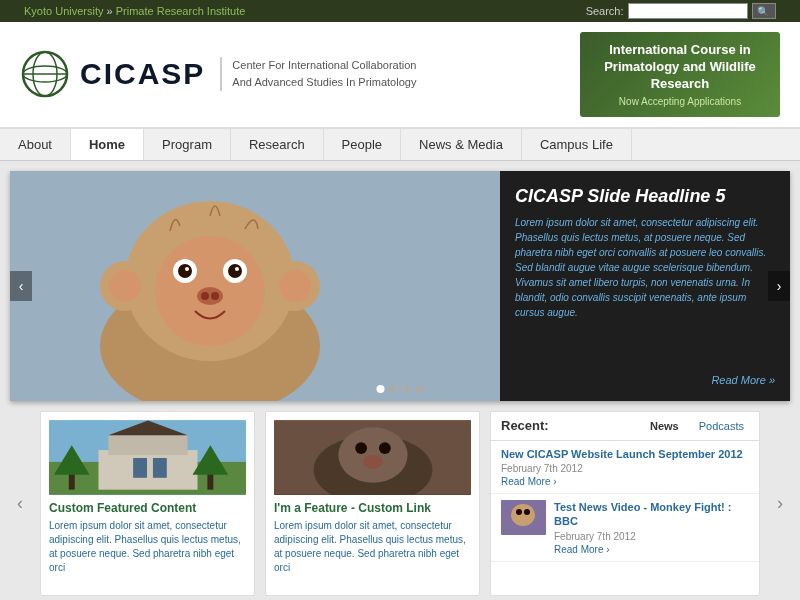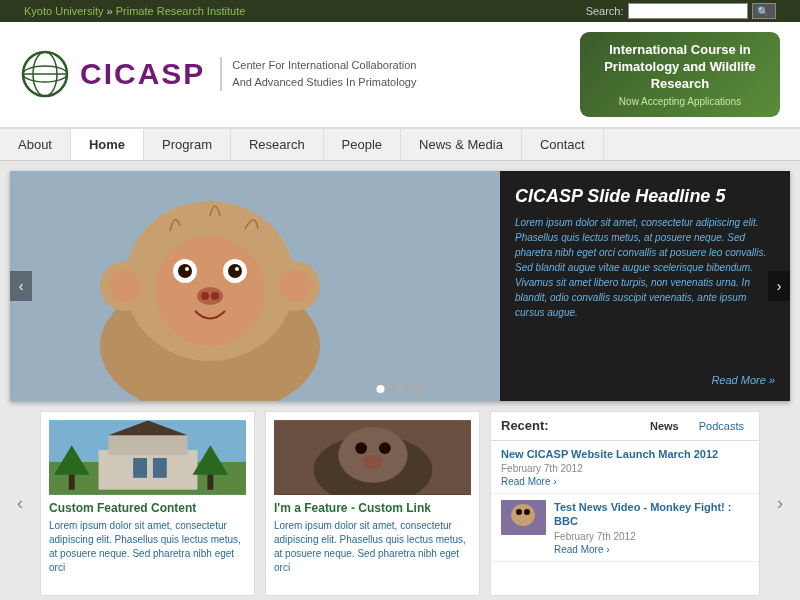--- a/index.html
+++ b/index.html
@@ -39,29 +39,29 @@
     #header {
       background: #fff;
       padding: 10px 20px;
       display: flex;
       align-items: center;
       justify-content: space-between;
       border-bottom: 1px solid #ddd;
     }
     #logo-area { display: flex; align-items: center; gap: 10px; }
     #globe-icon { width: 50px; height: 50px; }
-    #cicasp-name { font-size: 30px; font-weight: bold; color: #701a75; letter-spacing: 2px; border-right: 2px solid #ccc; padding-right: 15px; }
+    #cicasp-name { font-size: 30px; font-weight: bold; color: #0f172a; letter-spacing: 2px; border-right: 2px solid #ccc; padding-right: 15px; }
     #cicasp-tagline { font-size: 11px; color: #555; line-height: 1.6; }
     #banner-ad {
       background: linear-gradient(135deg, #3a5c2a, #5a8c3a);
       color: #fff;
       padding: 10px 15px;
       text-align: center;
       font-size: 11px;
-      border-radius: 9px;
+      border-radius: 3px;
       max-width: 200px;
       cursor: pointer;
     }
     #banner-ad .banner-title { font-size: 13px; font-weight: bold; line-height: 1.3; }
     #banner-ad .banner-sub { font-size: 10px; color: #c8e6a0; margin-top: 3px; }
 
     
     #nav {
       background: #f0f0f0;
       border-top: 1px solid #ddd;
@@ -335,21 +335,21 @@
   </div>
 </div>
 
 <nav id="nav">
   <div class="nav-item">About</div>
   <div class="nav-item active">Home</div>
   <div class="nav-item">Program</div>
   <div class="nav-item">Research</div>
   <div class="nav-item">People</div>
   <div class="nav-item">News &amp; Media</div>
-  <div class="nav-item">Contact</div>
+  <div class="nav-item">Campus Life</div>
 </nav>
 
 <div id="main">
 
   <div id="slideshow">
     <div id="slide-image">
       <div id="slide-bg">
         
         <svg width="490" height="230" viewBox="0 0 490 230">
 
@@ -455,21 +455,21 @@
 
     <div id="sidebar">
       <div id="sidebar-header">
         <span id="sidebar-title">Recent:</span>
         <span class="sidebar-tab active">News</span>
         <span class="sidebar-tab">Podcasts</span>
       </div>
 
       <div class="news-item">
         <div class="news-info">
-          <div class="news-title">New CICASP Website Launch March 2012</div>
+          <div class="news-title">New CICASP Website Launch September 2012</div>
           <div class="news-date">February 7th 2012</div>
           <div class="news-read-more">Read More ›</div>
         </div>
       </div>
 
       <div class="news-item">
         <div class="news-thumb">
           <svg width="45" height="35" viewBox="0 0 45 35">
             <rect width="45" height="35" fill="#8070a0"></rect>
             <ellipse cx="22" cy="15" rx="12" ry="11" fill="#c8a070"></ellipse>

